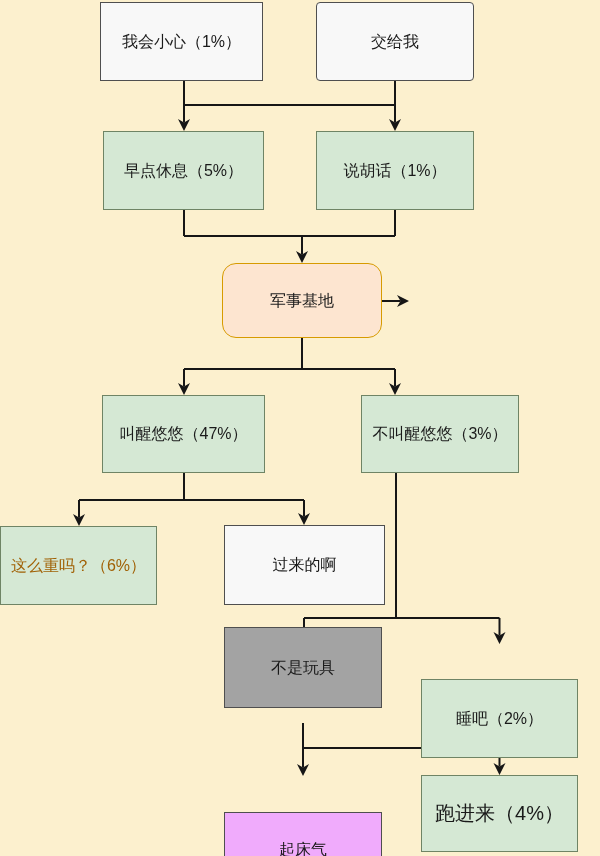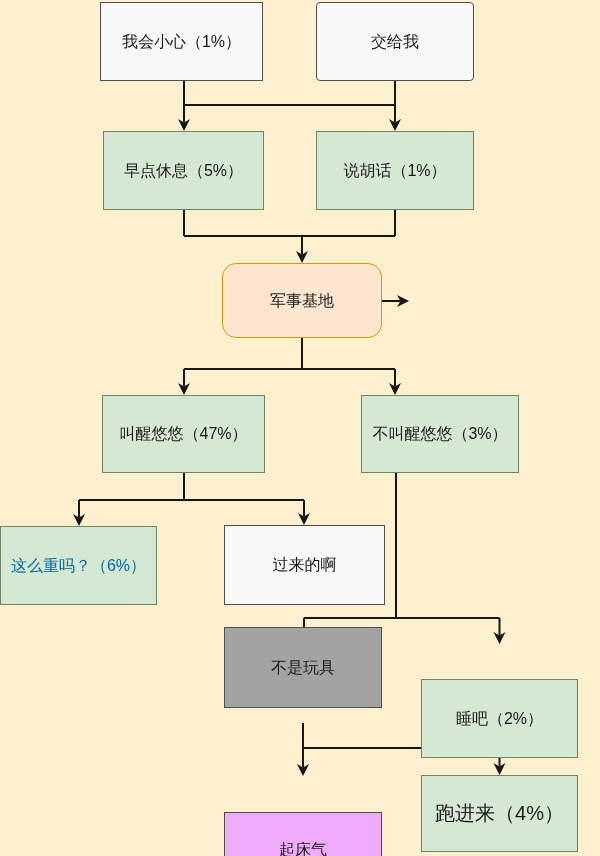--- a/index.html
+++ b/index.html
@@ -82,20 +82,20 @@
       <path d="M499.5 748 L499.5 766.5" fill="none" stroke="#161616" stroke-width="2"></path>
     </svg>
   <div id="nodes-layer">
       <div class="node" style="left: 100px; top: 2px; width: 163px; height: 79px; background: rgb(248, 248, 248); border: 1.6px solid rgb(79, 79, 79); border-radius: 0px; color: rgb(26, 26, 26); font-size: 16px;">我会小心（1%）</div>
       <div class="node" style="left: 316px; top: 2px; width: 158px; height: 79px; background: rgb(248, 248, 248); border: 1.6px solid rgb(79, 79, 79); border-radius: 4px; color: rgb(26, 26, 26); font-size: 16px;">交给我</div>
       <div class="node" style="left: 103px; top: 131px; width: 161px; height: 79px; background: rgb(213, 232, 212); border: 1.6px solid rgb(111, 132, 101); border-radius: 0px; color: rgb(26, 26, 26); font-size: 16px; text-align: center;">早点休息（5%）</div>
       <div class="node" style="left: 316px; top: 131px; width: 158px; height: 79px; background: rgb(213, 232, 212); border: 1.6px solid rgb(111, 132, 101); border-radius: 0px; color: rgb(26, 26, 26); font-size: 16px;">说胡话（1%）</div>
       <div class="node" style="left: 222px; top: 263px; width: 160px; height: 75px; background: rgb(253, 229, 208); border: 1.6px solid rgb(215, 155, 0); border-radius: 14px; color: rgb(26, 26, 26); font-size: 16px;">军事基地</div>
       <div class="node" style="left: 102px; top: 395px; width: 163px; height: 78px; background: rgb(213, 232, 212); border: 1.6px solid rgb(111, 132, 101); border-radius: 0px; color: rgb(26, 26, 26); font-size: 16px;">叫醒悠悠（47%）</div>
       <div class="node" style="left: 317px; top: 395px; width: 158px; height: 78px; background: rgb(213, 232, 212); border: 1.6px solid rgb(111, 132, 101); border-radius: 0px; color: rgb(26, 26, 26); font-size: 16px; margin-left: 44px;">不叫醒悠悠（3%）</div>
-      <div class="node" style="left: 0px; top: 526px; width: 157px; height: 79px; background: rgb(213, 232, 212); border: 1.6px solid rgb(111, 132, 101); border-radius: 0px; color: #0369a1; font-size: 16px;">这么重吗？（6%）</div>
+      <div class="node" style="left: 0px; top: 526px; width: 157px; height: 79px; background: rgb(213, 232, 212); border: 1.6px solid rgb(111, 132, 101); border-radius: 0px; color: #a16207; font-size: 16px;">这么重吗？（6%）</div>
       <div class="node" style="left: 224px; top: 525px; width: 161px; height: 80px; background: rgb(248, 248, 248); border: 1.6px solid rgb(79, 79, 79); border-radius: 0px; color: rgb(26, 26, 26); font-size: 16px;">过来的啊</div>
       <div class="node" style="left: 224px; top: 627px; width: 158px; height: 81px; background: #a3a3a3; border: 1.6px solid rgb(79, 79, 79); border-radius: 0px; color: rgb(26, 26, 26); font-size: 16px;">不是玩具</div>
       <div class="node" style="left: 421px; top: 644px; width: 157px; height: 79px; background: rgb(213, 232, 212); border: 1.6px solid rgb(111, 132, 101); border-radius: 0px; color: rgb(26, 26, 26); font-size: 16px; margin-top: 35px;">睡吧（2%）</div>
       <div class="node" style="left: 224px; top: 776px; width: 158px; height: 76px; background: #f0abfc; border: 1.6px solid rgb(79, 79, 79); border-radius: 0px; color: rgb(26, 26, 26); font-size: 16px; margin-top: 36px;">起床气</div>
       <div class="node" style="left: 421px; top: 775px; width: 157px; height: 77px; background: rgb(213, 232, 212); border: 1.6px solid rgb(111, 132, 101); border-radius: 0px; color: rgb(26, 26, 26); font-size: 20px;">跑进来（4%）</div>
     </div>
 </div>
 
 </body></html>

